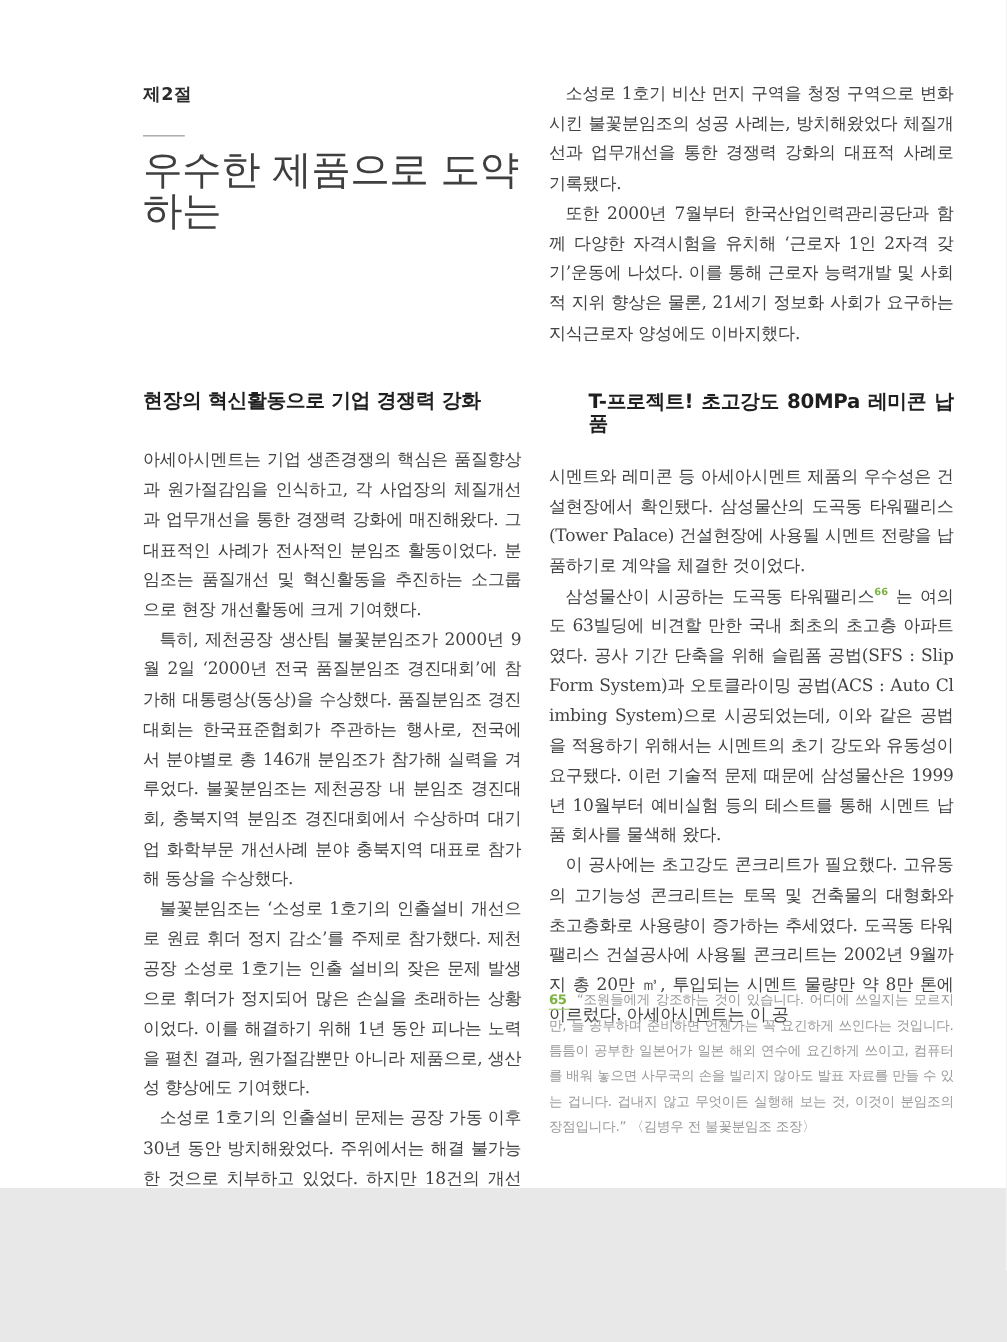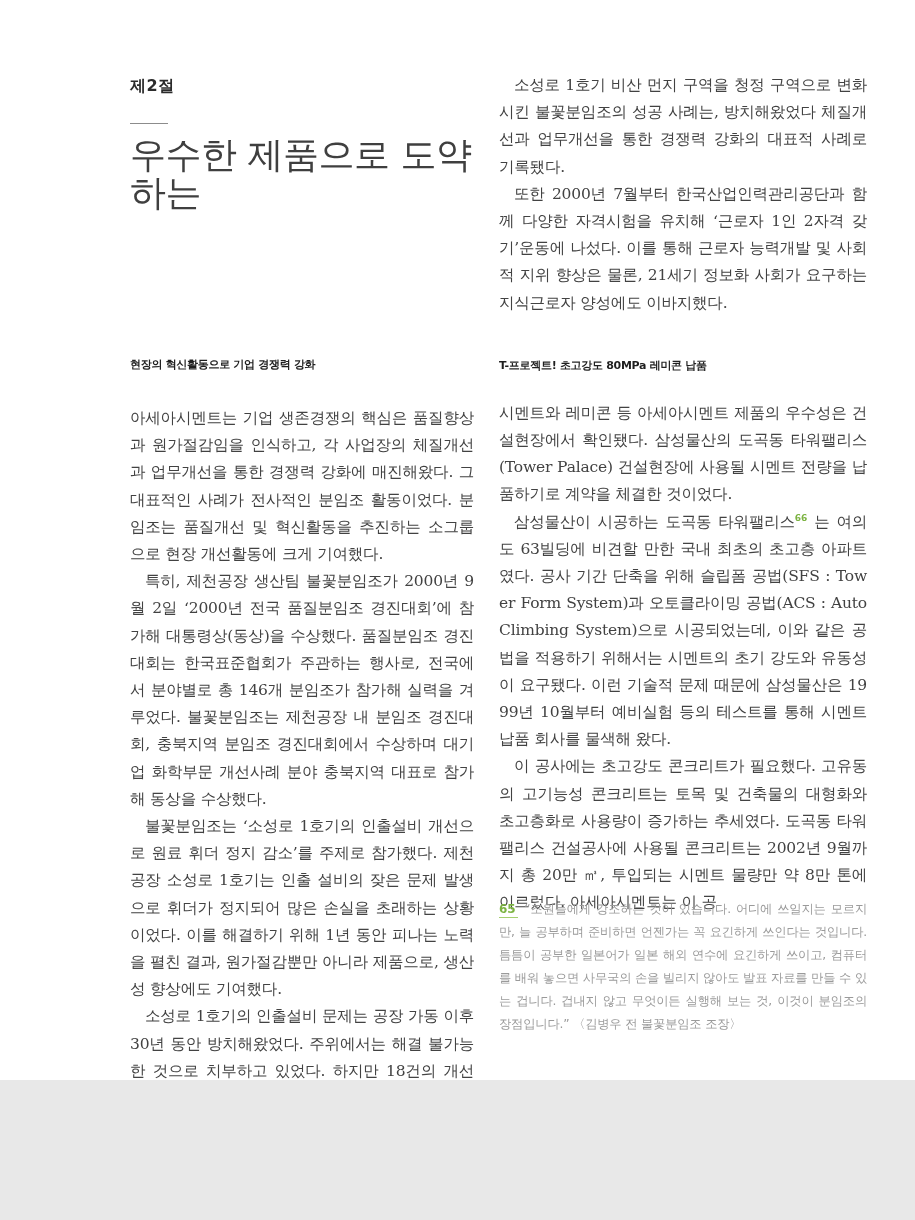--- a/index.html
+++ b/index.html
@@ -20,38 +20,38 @@
   }
   .divider{width:38px;height:0;border-top:1.5px solid #8c8c8c;margin-top:26px;}
   .chapter-title{
     margin:12px 0 0 0;font-weight:normal;
     font-family:"DejaVu Serif", serif;
     font-size:36px;line-height:38px;color:#3f3f3f;letter-spacing:-0.5px;
   }
   .chapter-title span{display:block;}
   .subheading{
     font-family:"DejaVu Sans", sans-serif;
-    font-weight:bold;font-size:11px;color:#1f1f1f;
+    font-weight:bold;font-size:18px;color:#1f1f1f;
     margin:0;line-height:20px;letter-spacing:-0.3px;
   }
   .sub-left{position:absolute;left:0;top:279px;width:344px;}
   .left-body{position:absolute;left:0;top:305px;width:344px;}
   .body-text{
     font-size:15.5px;line-height:27.2px;color:#424242;
     text-align:justify;word-break:break-all;letter-spacing:-0.2px;
   }
   .para{margin:0;text-indent:15px;}
   .para.no-indent{text-indent:0;margin-top:24px;}
   .fn-ref{
     color:#7cb342;font-family:"DejaVu Sans", sans-serif;
     font-size:9px;font-weight:bold;line-height:0;vertical-align:6px;letter-spacing:0;
   }
   
   .col-right{position:absolute;left:499px;top:72px;width:368px;}
-  .sub-right{margin-top:39px;margin-bottom:11px;}
+  .sub-right{margin-top:39px;margin-bottom:11px;margin-left:36px;}
   
   .footnotes{
     position:absolute;left:499px;top:898px;width:368px;
     font-family:"DejaVu Sans", sans-serif;
     font-size:12.3px;line-height:23px;color:#9a9a9a;
     text-align:justify;word-break:break-all;letter-spacing:-0.2px;
   }
   .footnote{margin:0 0 14px 0;}
   .fn-num{
     color:#7cb342;font-weight:bold;font-size:12px;
@@ -85,21 +85,21 @@
       <p class="para"><span>소성로 1호기의 인출설비 문제는 공장 가동 이후 30년 동안 방치해왔었다. 주위에서는 해결 불가능한 것으로 치부하고 있었다. 하지만 18건의 개선 사항을 분임조원 스스로 해결한 결과 설비 고장이 한 건도 발생하지 않아 ‘하면 된다’는 자신감을 얻었다. 그런 성과가 가시화되면서 분임조원 모두는 한마음이 되어 활발한 활동을 전개한 결과, 전국대회에서 대통령상을 수상한 착공하여.</span><sup class="fn-ref">65</sup></p>
     </div>
   </div>
 
   <div class="col-right">
     <div class="body-text">
       <p class="para">소성로 1호기 비산 먼지 구역을 청정 구역으로 변화시킨 불꽃분임조의 성공 사례는, 방치해왔었다 체질개선과 업무개선을 통한 경쟁력 강화의 대표적 사례로 기록됐다.</p>
       <p class="para">또한 2000년 7월부터 한국산업인력관리공단과 함께 다양한 자격시험을 유치해 ‘근로자 1인 2자격 갖기’운동에 나섰다. 이를 통해 근로자 능력개발 및 사회적 지위 향상은 물론, 21세기 정보화 사회가 요구하는 지식근로자 양성에도 이바지했다.</p>
       <h2 class="subheading sub-right">T-프로젝트! 초고강도 80MPa 레미콘 납품</h2>
       <p class="para no-indent">시멘트와 레미콘 등 아세아시멘트 제품의 우수성은 건설현장에서 확인됐다. 삼성물산의 도곡동 타워팰리스(Tower Palace) 건설현장에 사용될 시멘트 전량을 납품하기로 계약을 체결한 것이었다.</p>
-      <p class="para"><span>삼성물산이 시공하는 도곡동 타워팰리스</span><sup class="fn-ref">66</sup><span> 는 여의도 63빌딩에 비견할 만한 국내 최초의 초고층 아파트였다. 공사 기간 단축을 위해 슬립폼 공법(SFS : Tower Form System)과 오토클라이밍 공법(ACS : Auto Climbing System)으로 시공되었는데, 이와 같은 공법을 적용하기 위해서는 시멘트의 초기 강도와 유동성이 요구됐다. 이런 기술적 문제 때문에 삼성물산은 1999년 10월부터 예비실험 등의 테스트를 통해 시멘트 납품 회사를 물색해 왔다.</span></p>
+      <p class="para"><span>삼성물산이 시공하는 도곡동 타워팰리스</span><sup class="fn-ref">66</sup><span> 는 여의도 63빌딩에 비견할 만한 국내 최초의 초고층 아파트였다. 공사 기간 단축을 위해 슬립폼 공법(SFS : Slip Form System)과 오토클라이밍 공법(ACS : Auto Climbing System)으로 시공되었는데, 이와 같은 공법을 적용하기 위해서는 시멘트의 초기 강도와 유동성이 요구됐다. 이런 기술적 문제 때문에 삼성물산은 1999년 10월부터 예비실험 등의 테스트를 통해 시멘트 납품 회사를 물색해 왔다.</span></p>
       <p class="para">이 공사에는 초고강도 콘크리트가 필요했다. 고유동의 고기능성 콘크리트는 토목 및 건축물의 대형화와 초고층화로 사용량이 증가하는 추세였다. 도곡동 타워팰리스 건설공사에 사용될 콘크리트는 2002년 9월까지 총 20만 ㎥, 투입되는 시멘트 물량만 약 8만 톤에 이르렀다. 아세아시멘트는 이 공</p>
     </div>
   </div>
 
   <div class="footnotes">
     <p class="footnote"><span class="fn-num">65</span><span>“조원들에게 강조하는 것이 있습니다. 어디에 쓰일지는 모르지만, 늘 공부하며 준비하면 언젠가는 꼭 요긴하게 쓰인다는 것입니다. 틈틈이 공부한 일본어가 일본 해외 연수에 요긴하게 쓰이고, 컴퓨터를 배워 놓으면 사무국의 손을 빌리지 않아도 발표 자료를 만들 수 있는 겁니다. 겁내지 않고 무엇이든 실행해 보는 것, 이것이 분임조의 장점입니다.” 〈김병우 전 불꽃분임조 조장〉</span></p>
   </div>
 
   <div class="footer">
     <span class="footer-book">아세아 五十年史 1965~2015</span><span class="footer-sep">•</span><span class="footer-chapter">아세아 50년의 나무를 심다</span>

